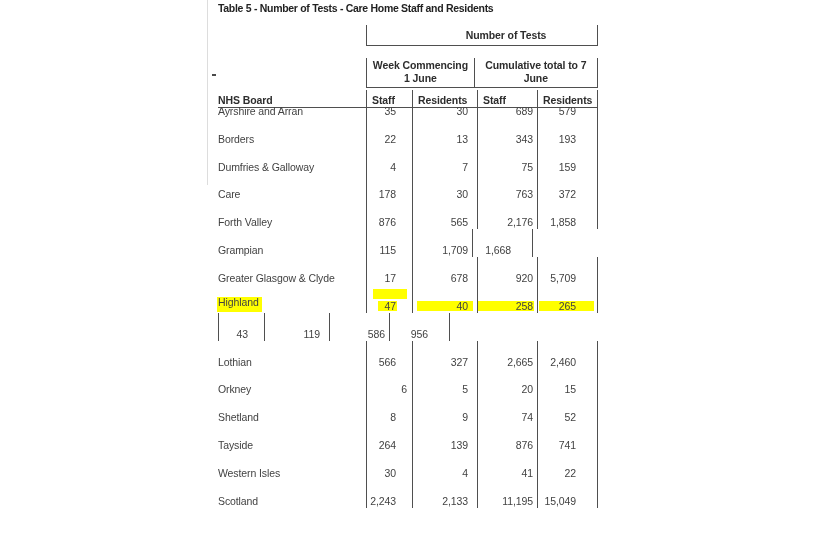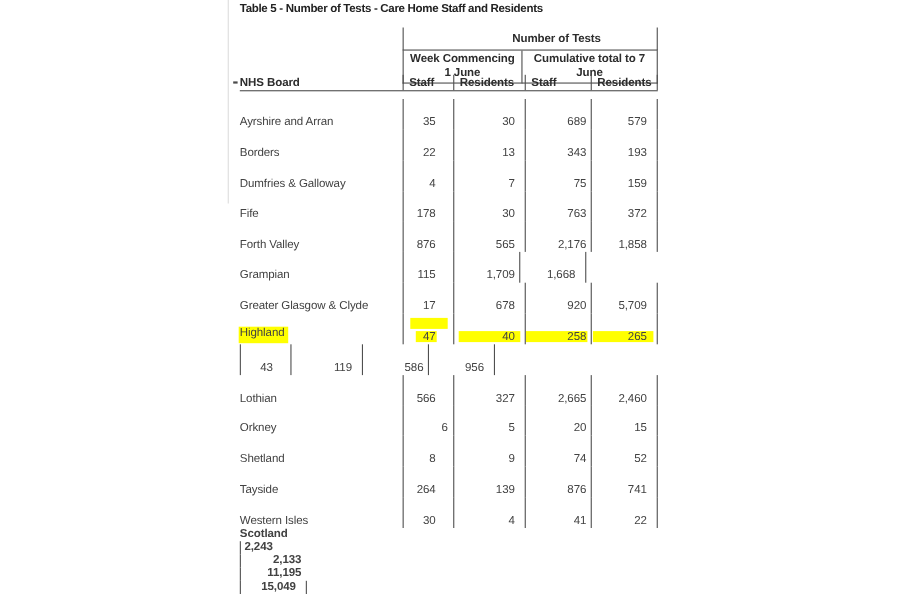--- a/index.html
+++ b/index.html
@@ -30,44 +30,44 @@
 
   .hdr-top{position:absolute; top:0; left:148px; width:232px; height:20.5px;
     border-left:1px solid var(--border); border-right:1px solid var(--border);
     border-bottom:1px solid var(--border);
     display:flex; align-items:center; justify-content:center;
     font-weight:700; color:var(--header-text);padding-left:48px;}
 
   .hdr-groups{position:absolute; top:20.5px; left:148px; width:232px; height:30px; display:flex;}
   .hdr-groups .gcell{height:100%; border-bottom:1px solid var(--border);
     display:flex; align-items:center; justify-content:center; text-align:center;
-    font-weight:700; color:var(--header-text); line-height:13px; padding:0 2px;}
+    font-weight:700; color:var(--header-text); line-height:13px; padding:0 2px;margin-top:12px;}
   .gcell.g1{width:111px; border-left:1px solid var(--border);}
   .gcell.g2{width:128px; border-left:1px solid var(--border); border-right:1px solid var(--border);}
 
-  .hdr-cols{position:absolute; top:43px; left:0; width:380px; height:14.5px;
+  .hdr-cols{position:absolute; top:68px; left:0; width:380px; height:14.5px;
     border-bottom:1px solid var(--border); display:flex; font-weight:700; color:var(--header-text);}
   .hdr-cols .hcell{display:flex; align-items:center; padding-left:5px;}
   .hcell.h0{width:148px; padding-left:0;}
   .hcell.h1{width:46px; border-left:1px solid var(--border);}
   .hcell.h2{width:65px; border-left:1px solid var(--border);}
   .hcell.h3{width:60px; border-left:1px solid var(--border);}
   .hcell.h4{width:61px; border-left:1px solid var(--border); border-right:1px solid var(--border);}
 
   .rows{position:absolute; top:65px; left:0; width:380px;}
   .row{display:flex; height:27.86px;}
   .cell{display:flex; align-items:flex-end; padding-bottom:1px; line-height:11px; white-space:nowrap;}
   .cell.label{width:148px; justify-content:flex-start;}
   .cell.num{justify-content:flex-end;}
   .cell.c1{width:46px; border-left:1px solid var(--border); padding-right:16px;}
   .cell.c2{width:65px; border-left:1px solid var(--border); padding-right:9px;}
   .cell.c3{width:60px; border-left:1px solid var(--border); padding-right:4px;}
-  .cell.c4{width:61px; border-left:1px solid var(--border); border-right:1px solid var(--border); padding-right:9px;}
+  .cell.c4{width:61px; border-left:1px solid var(--border); border-right:1px solid var(--border); padding-right:21px;}
   .row:nth-child(11) .cell.c1{padding-right:5px;} 
-  .row:last-child{font-weight:700;flex-direction:column;}
+  .row:last-child{font-weight:400;}
   .hl-row .label-text{background:var(--highlight); padding:0 3px 4px 1px; margin-left:-1px;}
 </style>
 </head>
 <body>
 
 <div class="page">
 
   <div class="left-rule"></div>
   <div class="artifact-dash"></div>
 
@@ -122,21 +122,21 @@
       <span class="label-text">Dumfries &amp; Galloway</span>
     </div>
     <div class="cell num c1">4</div>
     <div class="cell num c2">7</div>
     <div class="cell num c3">75</div>
     <div class="cell num c4">159</div>
   </div>
 
   <div class="row">
     <div class="cell label">
-      <span class="label-text">Fife</span>
+      <span class="label-text">Care</span>
     </div>
     <div class="cell num c1">178</div>
     <div class="cell num c2">30</div>
     <div class="cell num c3">763</div>
     <div class="cell num c4">372</div>
   </div>
 
   <div class="row">
     <div class="cell label">
       <span class="label-text">Forth Valley</span>

